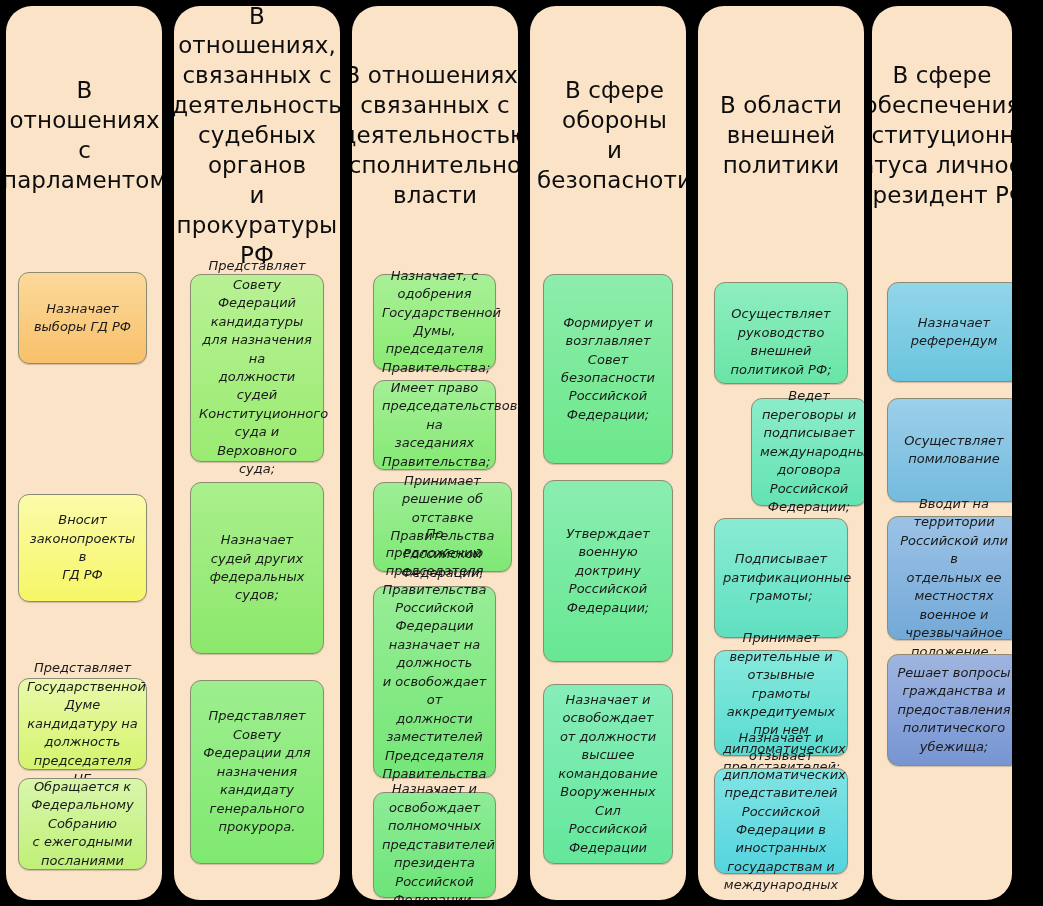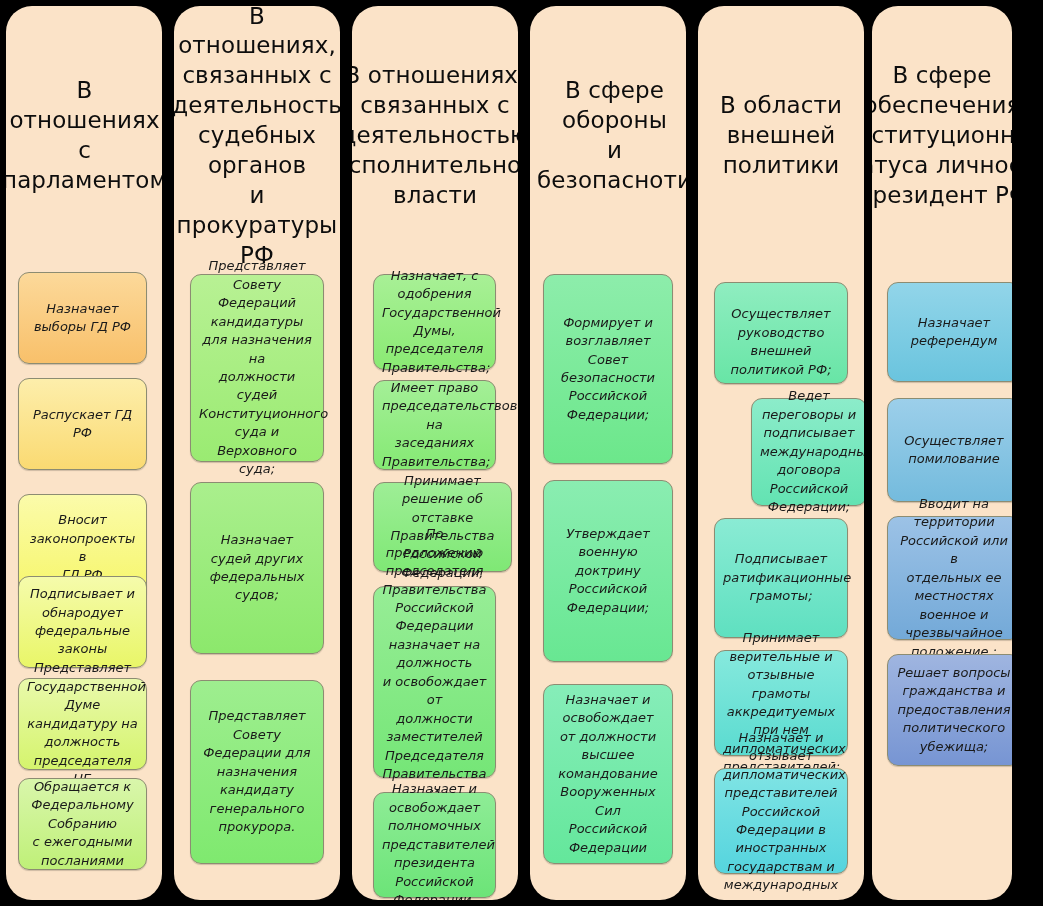--- a/index.html
+++ b/index.html
@@ -68,26 +68,22 @@
   .box span { display: block; width: 100%; }
 </style>
 </head>
 <body>
 
 <div id="board" style="background: rgb(0, 0, 0);">
     <div class="column" style="position: absolute; left: 6px; top: 6px; width: 156px; height: 894px; background: rgb(251, 227, 200);">
       <div class="col-head" style="position: absolute; left: 0px; top: 0px; height: 260px; padding-left: 9px;">В отношениях с
 парламентом</div>
       <div class="box" style="position: absolute; left: 12px; top: 266px; width: 129px; height: 92px; background: linear-gradient(rgb(252, 217, 154) 0%, rgb(248, 192, 106) 100%);"><span>Назначает выборы ГД РФ</span></div>
-      <div class="box" style="position: absolute; left: 12px; top: 372px; width: 129px; height: 92px; background: linear-gradient(rgb(253, 238, 171) 0%, rgb(250, 218, 114) 100%);"><span>Распускает ГД РФ</span></div>
       <div class="box" style="position: absolute; left: 12px; top: 448px; width: 129px; height: 108px; background: linear-gradient(rgb(251, 251, 170) 0%, rgb(246, 246, 103) 100%); margin-top: 40px;"><span>Вносит законопроекты  в
 ГД РФ</span></div>
-      <div class="box" style="position: absolute; left: 12px; top: 570px; width: 129px; height: 92px; background: linear-gradient(rgb(245, 251, 171) 0%, rgb(233, 246, 104) 100%);"><span>Подписывает  и
-обнародует  федеральные
-законы</span></div>
       <div class="box" style="position: absolute; left: 12px; top: 672px; width: 129px; height: 92px; background: linear-gradient(rgb(233, 249, 171) 0%, rgb(213, 244, 109) 100%);"><span>Представляет
 Государственной  Думе
 кандидатуру на должность
 председателя ЦБ</span></div>
       <div class="box" style="position: absolute; left: 12px; top: 772px; width: 129px; height: 92px; background: linear-gradient(rgb(217, 246, 171) 0%, rgb(191, 240, 120) 100%);"><span>Обращается  к
 Федеральному Собранию
 с ежегодными  посланиями</span></div>
     </div>
     <div class="column" style="position: absolute; left: 174px; top: 6px; width: 166px; height: 894px; background: rgb(251, 227, 200);">
       <div class="col-head" style="position: absolute; left: 0px; top: 0px; height: 260px;">В отношениях,

